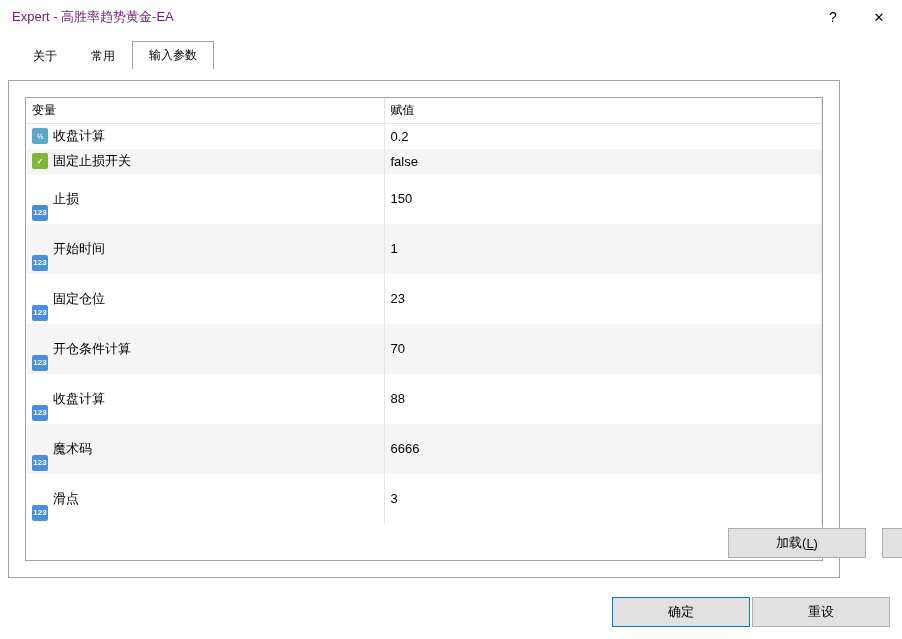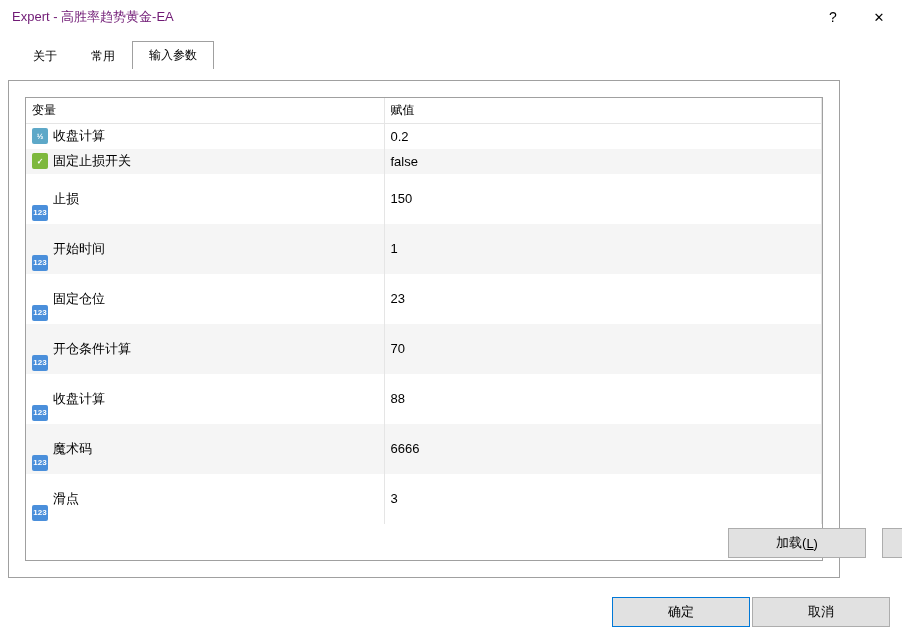--- a/index.html
+++ b/index.html
@@ -275,14 +275,14 @@
     <button class="btn">
       <span>保存(</span>
         <span class="underline-key">S</span>
         <span>)</span>
     </button>
   </div>
 </div>
 
 <div class="bottombtns">
   <button class="btn default">确定</button>
-  <button class="btn">取消</button>
+  <button class="btn">重设</button>
 </div>
 
 </body></html>

